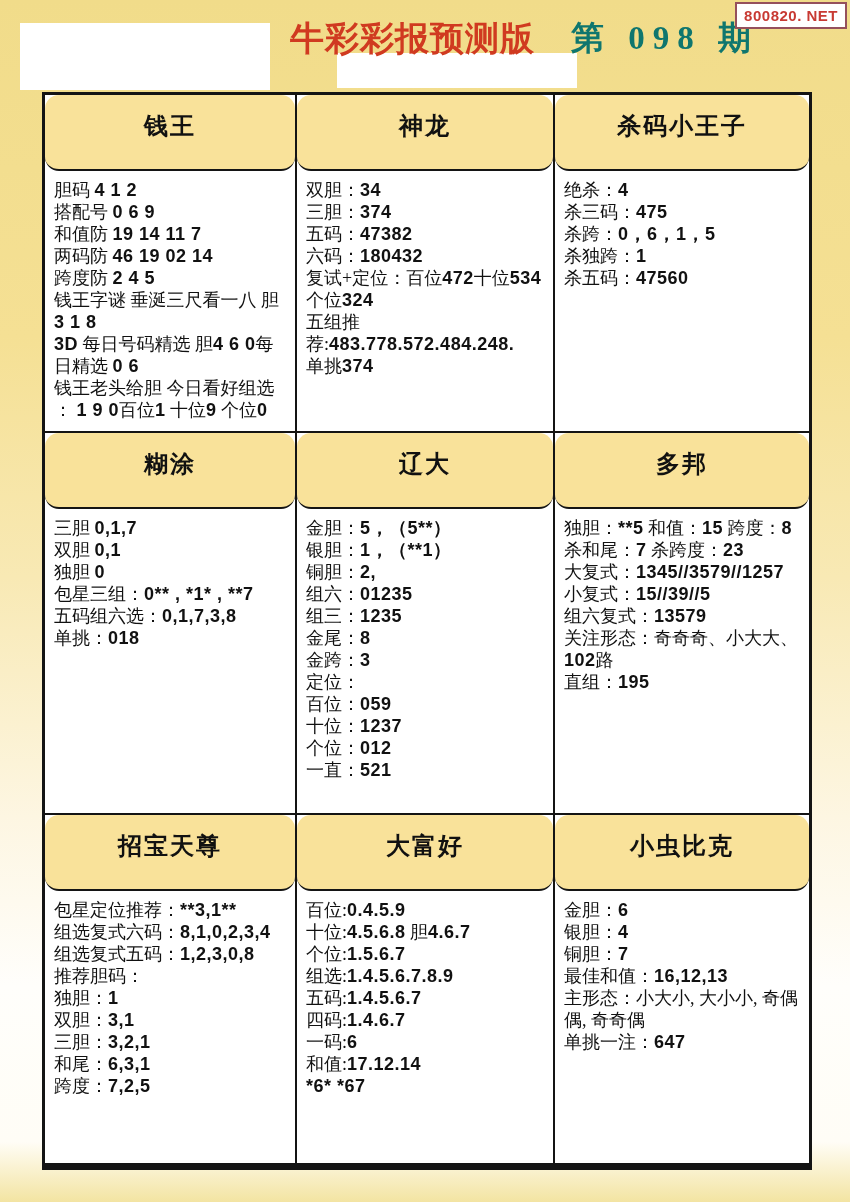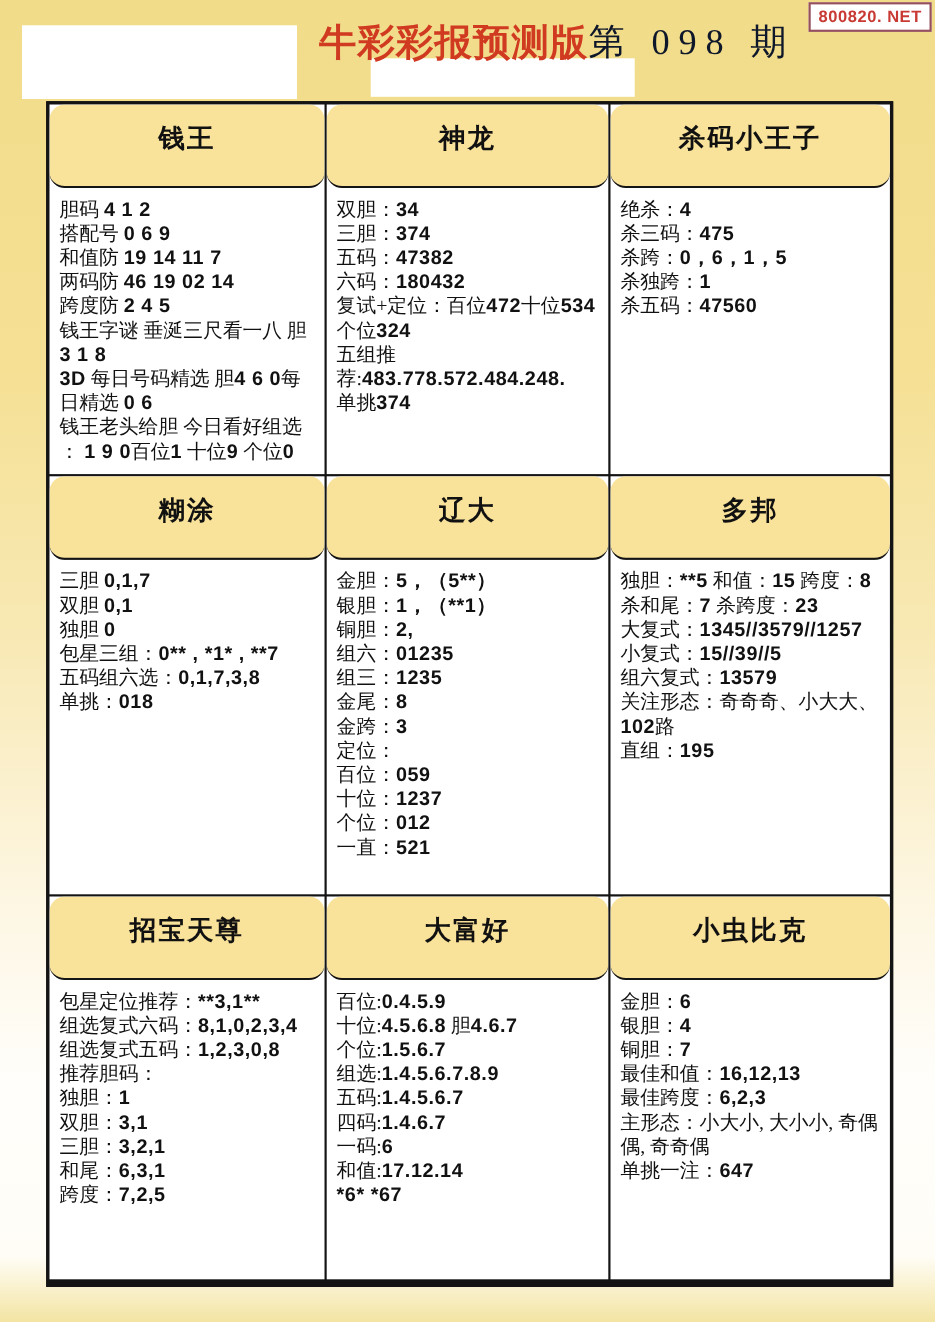--- a/index.html
+++ b/index.html
@@ -9,21 +9,21 @@
     font-family:"Liberation Serif",serif;color:#111;
   }
   .badge{
     position:absolute;top:2px;right:3px;background:#ffffff;
     border:2px solid #95505c;color:#c83a33;
     font-family:"Liberation Sans",sans-serif;font-weight:bold;font-size:15px;
     padding:3px 7px;letter-spacing:0.5px;
   }
   .titlebar{position:absolute;left:290px;top:16px;display:flex;align-items:flex-start;white-space:nowrap;}
   .title-main{color:#d03a20;font-size:34px;font-weight:bold;letter-spacing:1px;}
-  .title-issue{color:#0f172a;font-size:33px;font-weight:normal;letter-spacing:8px;}
+  .title-issue{color:#0f766e;font-size:33px;font-weight:bold;margin-left:36px;letter-spacing:8px;}
   .masked{position:absolute;background:#ffffff;}
   .masked1{left:20px;top:23px;width:250px;height:67px;}
   .masked2{left:337px;top:53px;width:240px;height:35px;}
   .grid{
     position:absolute;left:42px;top:92px;width:770px;height:1078px;
     box-sizing:border-box;border:3px solid #141414;background:#141414;
     display:grid;grid-template-columns:250px 256px 254px;grid-template-rows:336px 380px 348px;gap:2px;
   }
   .cell{background:#ffffff;display:flex;flex-direction:column;overflow:hidden;}
   .cell-header{
@@ -152,18 +152,17 @@
         <div class="line"><span class="val">*6* *67</span></div>
       </div>
     </div>
     <div class="cell">
       <div class="cell-header">小虫比克</div>
       <div class="cell-body">
         <div class="line"><span class="lab">金胆：</span><span class="val">6</span></div>
         <div class="line"><span class="lab">银胆：</span><span class="val">4</span></div>
         <div class="line"><span class="lab">铜胆：</span><span class="val">7</span></div>
         <div class="line"><span class="lab">最佳和值：</span><span class="val">16,12,13</span></div>
-        <div class="line"><span class="lab">最佳跨度：</span><span class="val">6,2,3</span></div>
         <div class="line"><span class="lab">主形态：小大小, 大小小, 奇偶偶, 奇奇偶</span></div>
         <div class="line"><span class="lab">单挑一注：</span><span class="val">647</span></div>
       </div>
     </div>
   </div>
 
 </body></html>

